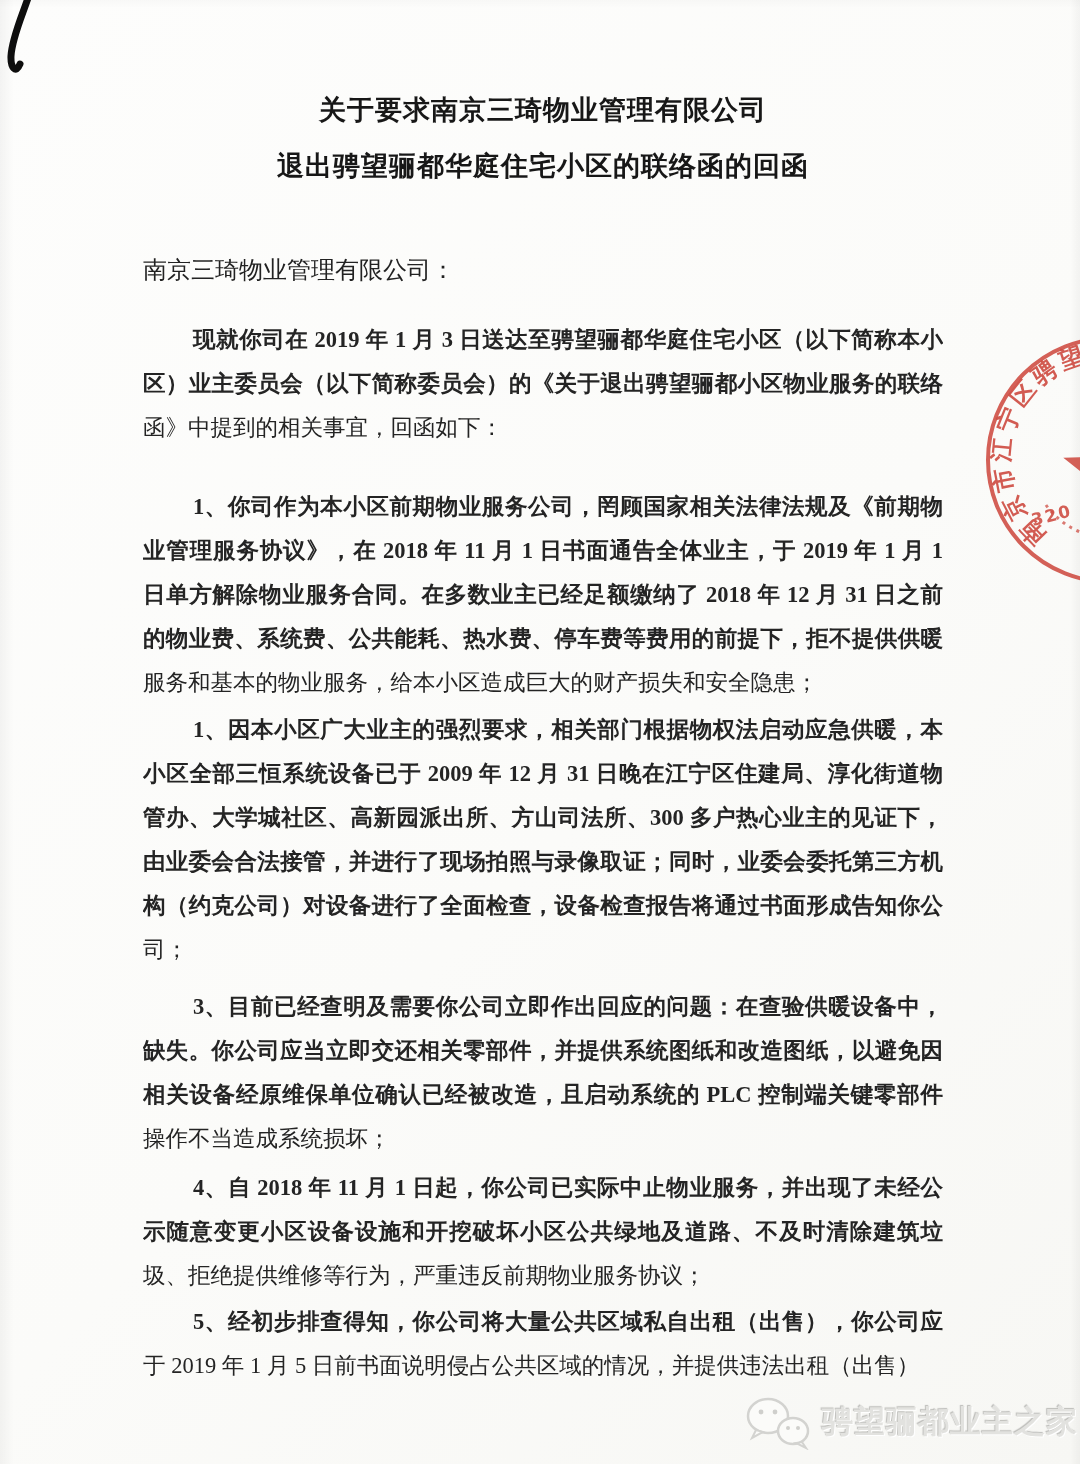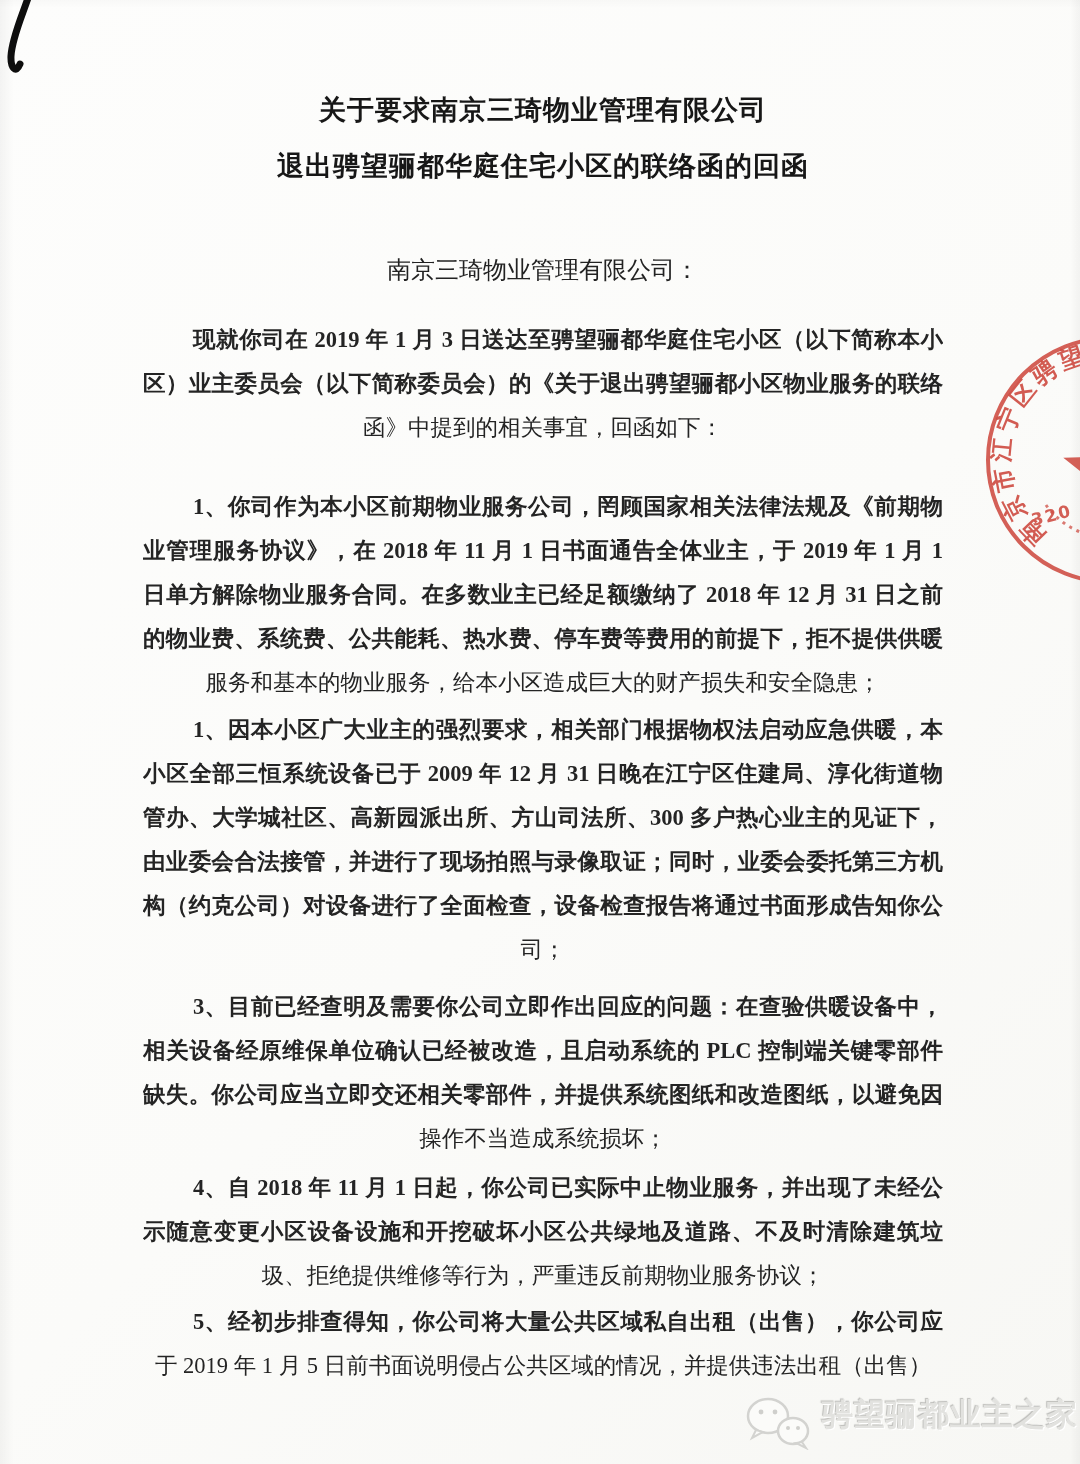--- a/index.html
+++ b/index.html
@@ -20,42 +20,42 @@
       linear-gradient(to left, rgba(0,0,0,0.035), rgba(0,0,0,0) 10px),
       linear-gradient(to bottom, rgba(0,0,0,0.02), rgba(0,0,0,0) 8px);
   }
   .doc{position:absolute;left:143px;top:82px;width:800px;}
   .title-line{
     font-size:27px;font-weight:bold;color:#171717;
     height:56px;line-height:56px;text-align:center;letter-spacing:1px;
   }
   .salutation{
     margin-top:54px;
-    font-size:24px;height:44px;line-height:44px;color:#222;text-align:center;
+    font-size:24px;height:44px;line-height:44px;color:#222;
   }
   .body-block{margin-top:26px;}
   .line{
     font-size:22.5px;height:44px;line-height:44px;
-    color:#242424;overflow:hidden;text-align:center;
+    color:#242424;overflow:hidden;
   }
   .line.j{text-align:justify;text-align-last:justify;font-weight:bold;}
   .line.ind{text-indent:50px;}
   .para-0{margin-bottom:35px;}
   .para-1{margin-bottom:3px;}
   .para-2{margin-bottom:13px;}
   .para-3{margin-bottom:5px;}
   .para-4{margin-bottom:2px;}
 
   .pen-mark{position:absolute;left:2px;top:-4px;}
 
   .stamp{position:absolute;left:985px;top:330px;width:260px;height:260px;opacity:.88;}
 
   .watermark{
     position:absolute;left:744px;top:1394px;
-    display:flex;align-items:flex-start;gap:10px;
+    display:flex;align-items:center;gap:10px;
   }
   .watermark-text{
     font-size:31px;font-weight:bold;letter-spacing:1px;white-space:nowrap;
     color:#e2e2df;
     text-shadow:1px 1px 0 #ffffff,-1px -1px 1px #bdbdba;
   }
 </style>
 </head>
 <body>
 
@@ -87,22 +87,22 @@
         <div class="para para-2">
           <div class="line ind j">1、因本小区广大业主的强烈要求，相关部门根据物权法启动应急供暖，本</div>
           <div class="line j">小区全部三恒系统设备已于 2009 年 12 月 31 日晚在江宁区住建局、淳化街道物</div>
           <div class="line j">管办、大学城社区、高新园派出所、方山司法所、300 多户热心业主的见证下，</div>
           <div class="line j">由业委会合法接管，并进行了现场拍照与录像取证；同时，业委会委托第三方机</div>
           <div class="line j">构（约克公司）对设备进行了全面检查，设备检查报告将通过书面形成告知你公</div>
           <div class="line">司；</div>
         </div>
         <div class="para para-3">
           <div class="line ind j">3、目前已经查明及需要你公司立即作出回应的问题：在查验供暖设备中，</div>
+          <div class="line j">缺失。你公司应当立即交还相关零部件，并提供系统图纸和改造图纸，以避免因</div>
           <div class="line j">相关设备经原维保单位确认已经被改造，且启动系统的 PLC 控制端关键零部件</div>
-          <div class="line j">缺失。你公司应当立即交还相关零部件，并提供系统图纸和改造图纸，以避免因</div>
           <div class="line">操作不当造成系统损坏；</div>
         </div>
         <div class="para para-4">
           <div class="line ind j">4、自 2018 年 11 月 1 日起，你公司已实际中止物业服务，并出现了未经公</div>
           <div class="line j">示随意变更小区设备设施和开挖破坏小区公共绿地及道路、不及时清除建筑垃</div>
           <div class="line">圾、拒绝提供维修等行为，严重违反前期物业服务协议；</div>
         </div>
         <div class="para para-5">
           <div class="line ind j">5、经初步排查得知，你公司将大量公共区域私自出租（出售），你公司应</div>
           <div class="line">于 2019 年 1 月 5 日前书面说明侵占公共区域的情况，并提供违法出租（出售）</div>

